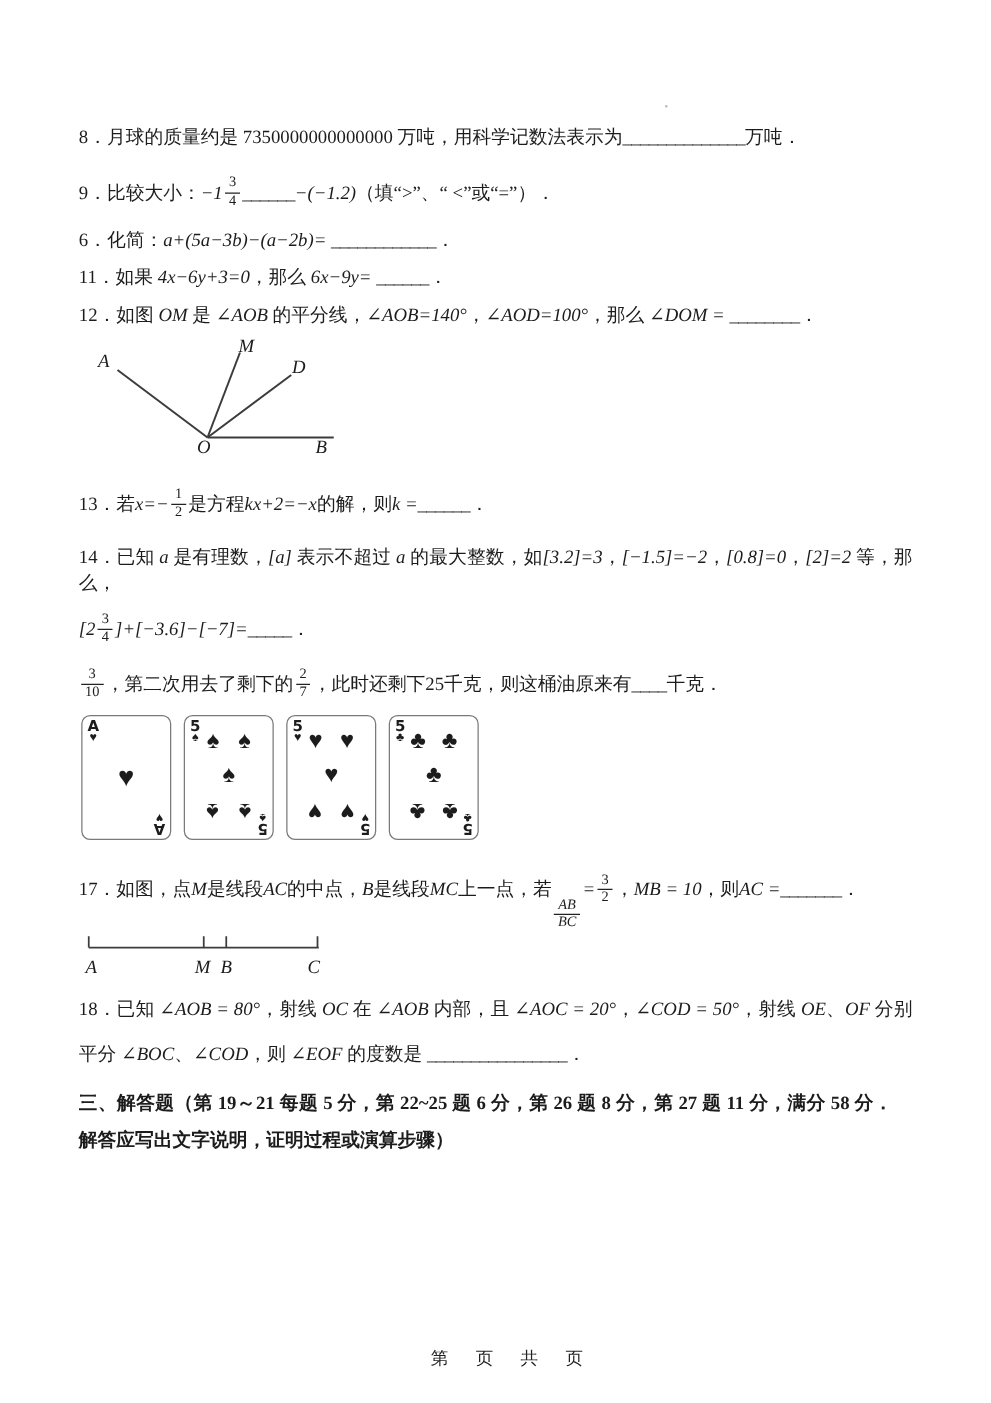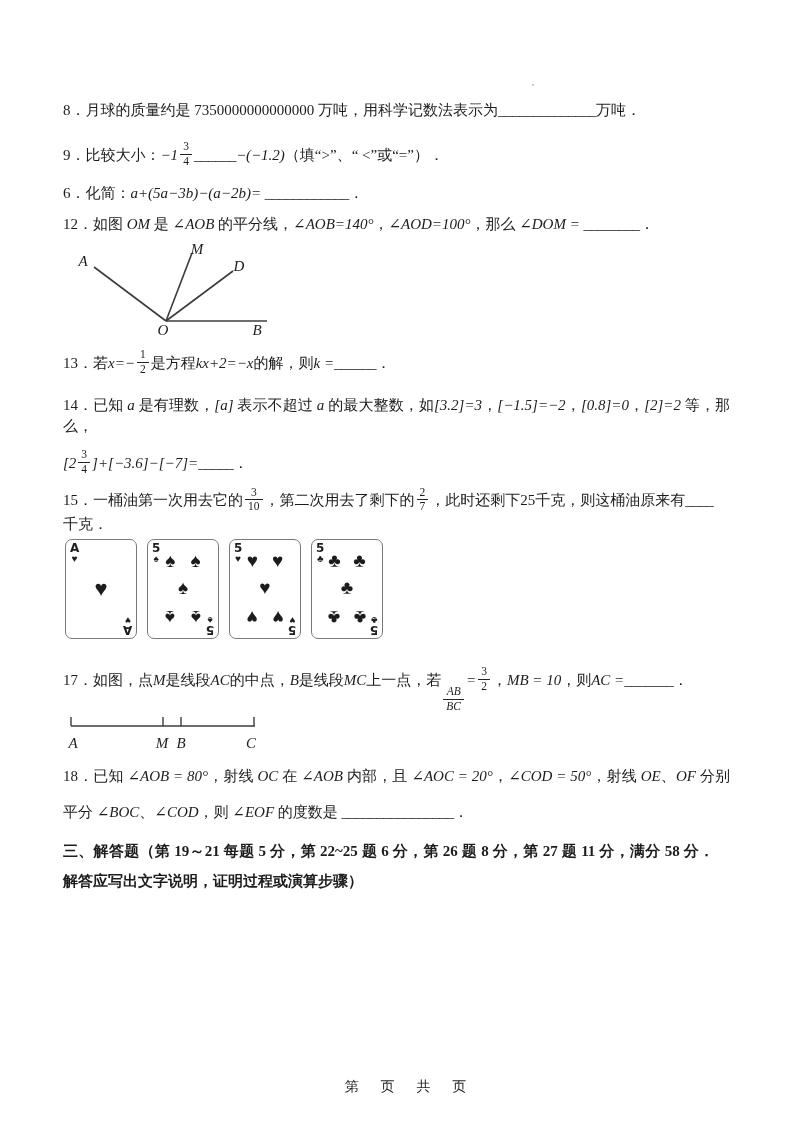--- a/index.html
+++ b/index.html
@@ -66,37 +66,38 @@
         <span class="frac">
           <span class="fn">3</span>
           <span class="fd">4</span>
         </span>
         <span class="t"> </span>
         <span class="u">______</span>
         <span class="m">−(−1.2)</span>
         <span class="t">（填“&gt;”、“ &lt;”或“=”）．</span>
       </p>
     <p class="q" style="margin-top:8px;"><span class="t">6．化简：</span><span class="m">a+(5a−3b)−(a−2b)=</span><span class="t"> </span><span class="u">____________</span><span class="t">．</span></p>
+    <p class="q" style="margin-top:8px;"><span class="t">11．如果 </span><span class="m">4x−6y+3=0</span><span class="t">，那么 </span><span class="m">6x−9y=</span><span class="t"> </span><span class="u">______</span><span class="t">．</span></p>
     <p class="q" style="margin-top:10px;"><span class="t">12．如图 </span><span class="m">OM</span><span class="t"> 是 </span><span class="m">∠AOB</span><span class="t"> 的平分线，</span><span class="m">∠AOB=140°</span><span class="t">，</span><span class="m">∠AOD=100°</span><span class="t">，那么 </span><span class="m">∠DOM =</span><span class="t"> </span><span class="u">________</span><span class="t">．</span></p>
 
     <div class="fig-angle">
       <svg width="240" height="100" viewBox="0 0 240 100">
         <line x1="97" y1="82" x2="25" y2="28" stroke="#3c3c3c" stroke-width="1.6"></line>
         <line x1="97" y1="82" x2="123" y2="14" stroke="#3c3c3c" stroke-width="1.6"></line>
         <line x1="97" y1="82" x2="164" y2="32" stroke="#3c3c3c" stroke-width="1.6"></line>
         <line x1="97" y1="82" x2="198" y2="82" stroke="#3c3c3c" stroke-width="1.6"></line>
       </svg>
       <span class="fig-label" style="left:14px;top:22px;">A</span>
       <span class="fig-label" style="left:128px;top:10px;">M</span>
       <span class="fig-label" style="left:170px;top:27px;">D</span>
       <span class="fig-label" style="left:94px;top:91px;">O</span>
       <span class="fig-label" style="left:188px;top:91px;">B</span>
     </div>
 
-    <p class="q" style="margin-top:4px;min-height:40px;display:flex;align-items:center;flex-wrap:wrap;">
+    <p class="q" style="margin-top:16px;min-height:40px;display:flex;align-items:center;flex-wrap:wrap;">
         <span class="t">13．若 </span>
         <span class="m">x=−</span>
         <span class="frac">
           <span class="fn">1</span>
           <span class="fd">2</span>
         </span>
         <span class="t"> 是方程 </span>
         <span class="m">kx+2=−x</span>
         <span class="t"> 的解，则 </span>
         <span class="m">k =</span>
@@ -110,21 +111,20 @@
         <span class="frac">
           <span class="fn">3</span>
           <span class="fd">4</span>
         </span>
         <span class="m">]+[−3.6]−[−7]=</span>
         <span class="t"> </span>
         <span class="u">_____</span>
         <span class="t">．</span>
       </p>
     <p class="q" style="margin-top:4px;min-height:40px;display:flex;align-items:center;flex-wrap:wrap;">
-        <span class="t">15．一桶油第一次用去它的</span>
         <span class="frac">
           <span class="fn">3</span>
           <span class="fd">10</span>
         </span>
         <span class="t">，第二次用去了剩下的</span>
         <span class="frac">
           <span class="fn">2</span>
           <span class="fd">7</span>
         </span>
         <span class="t">，此时还剩下 </span>

